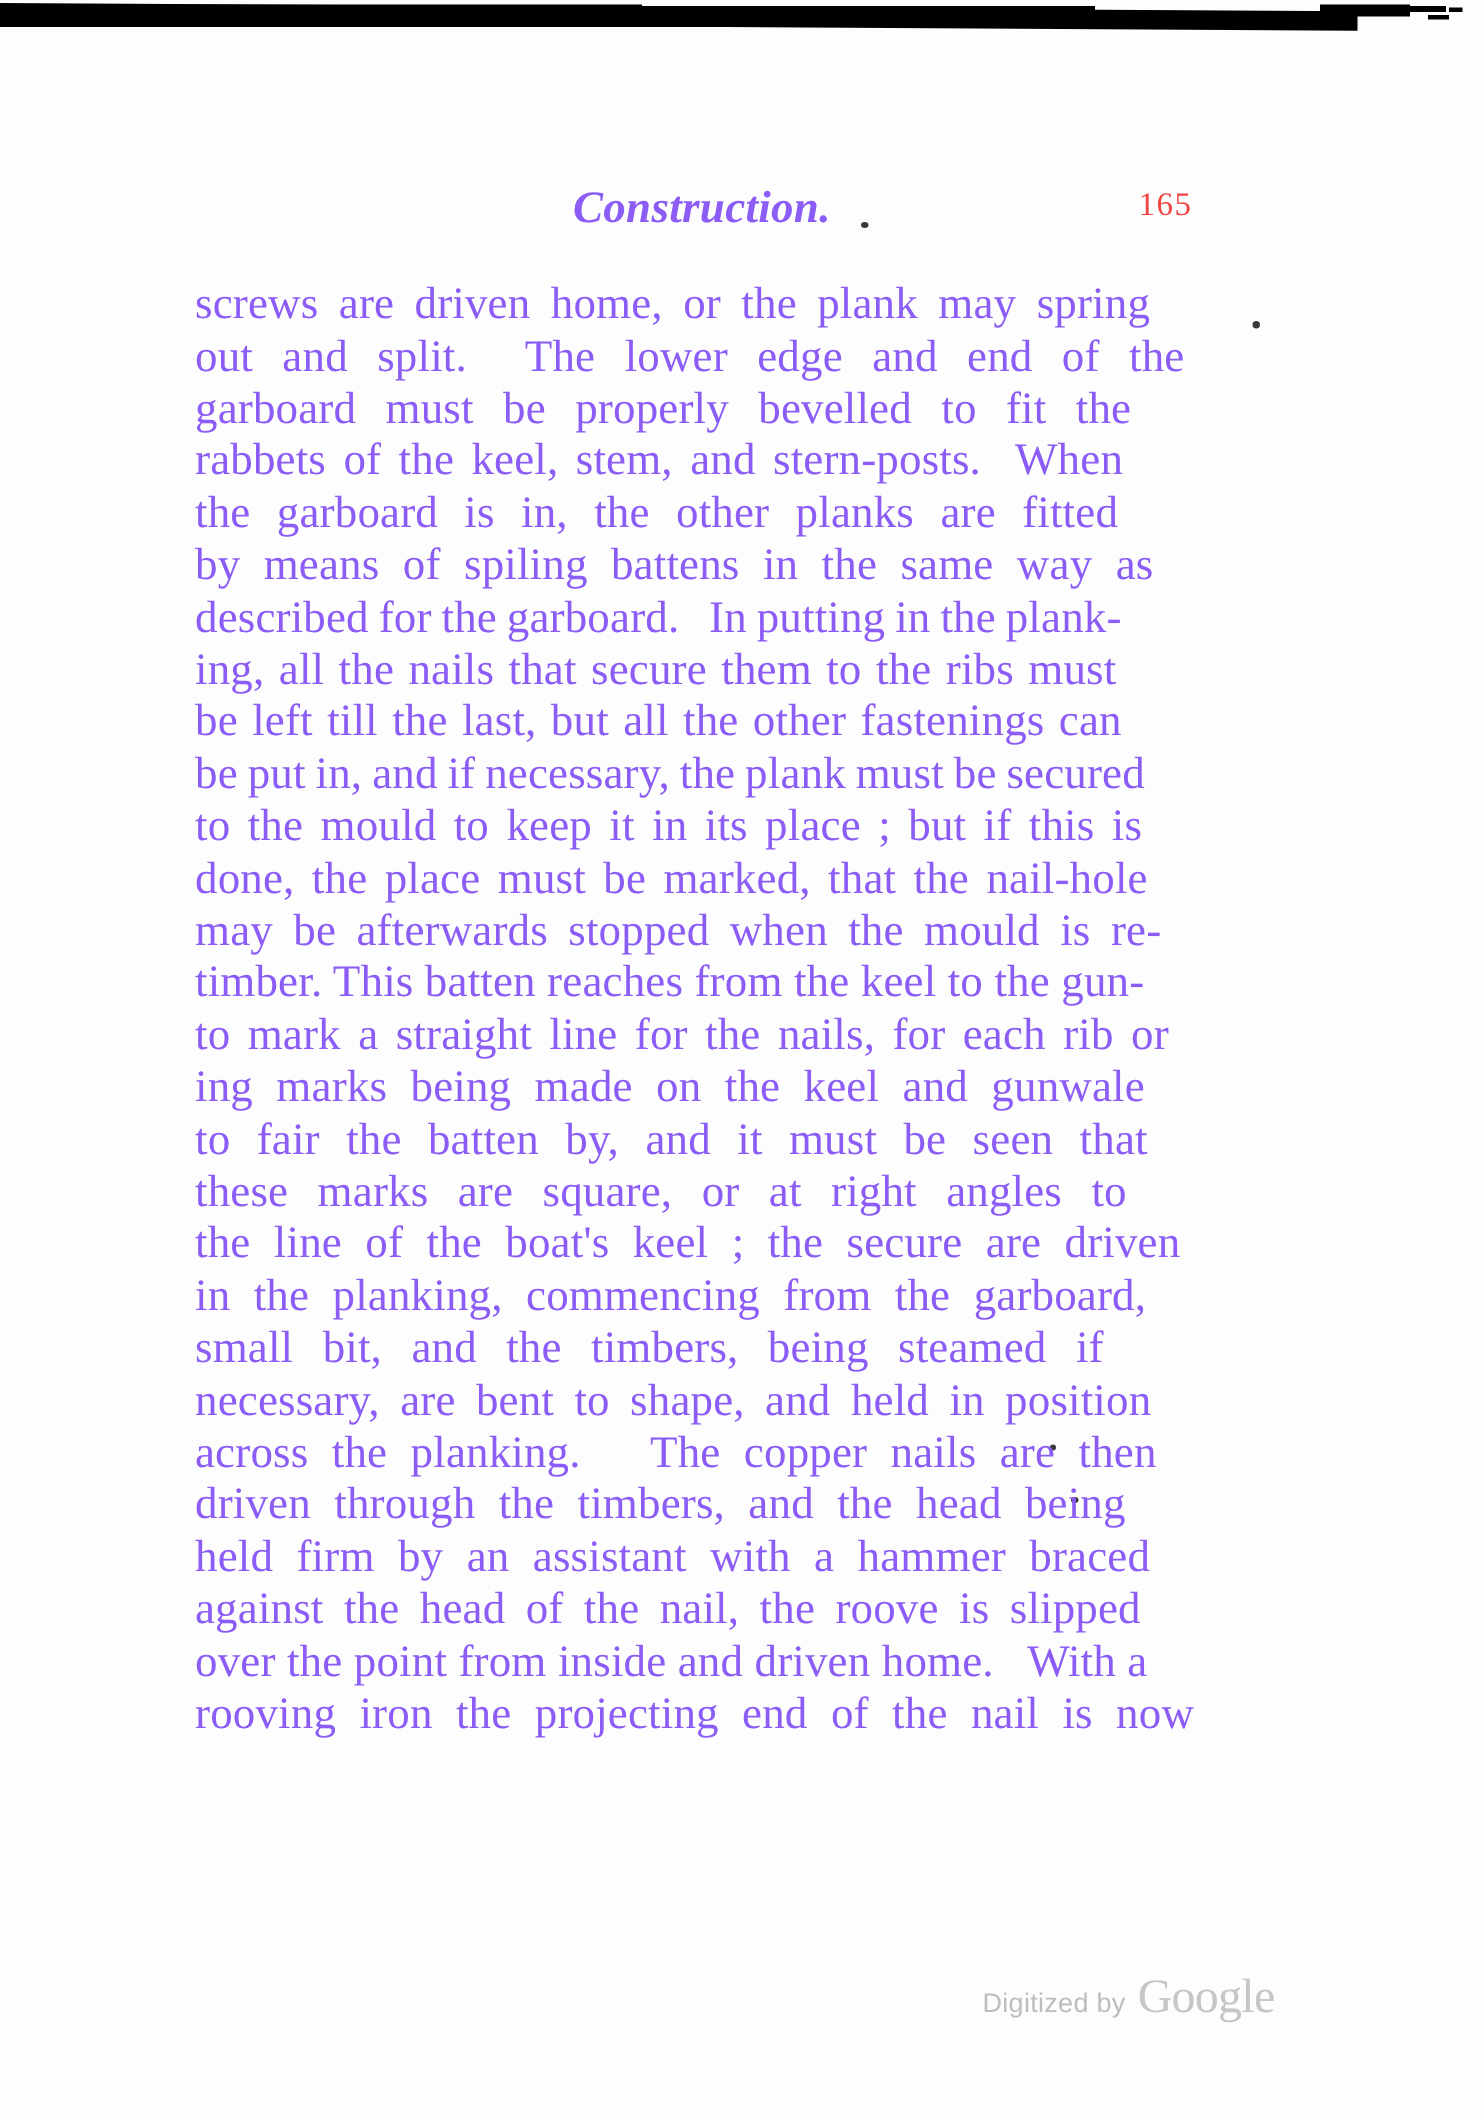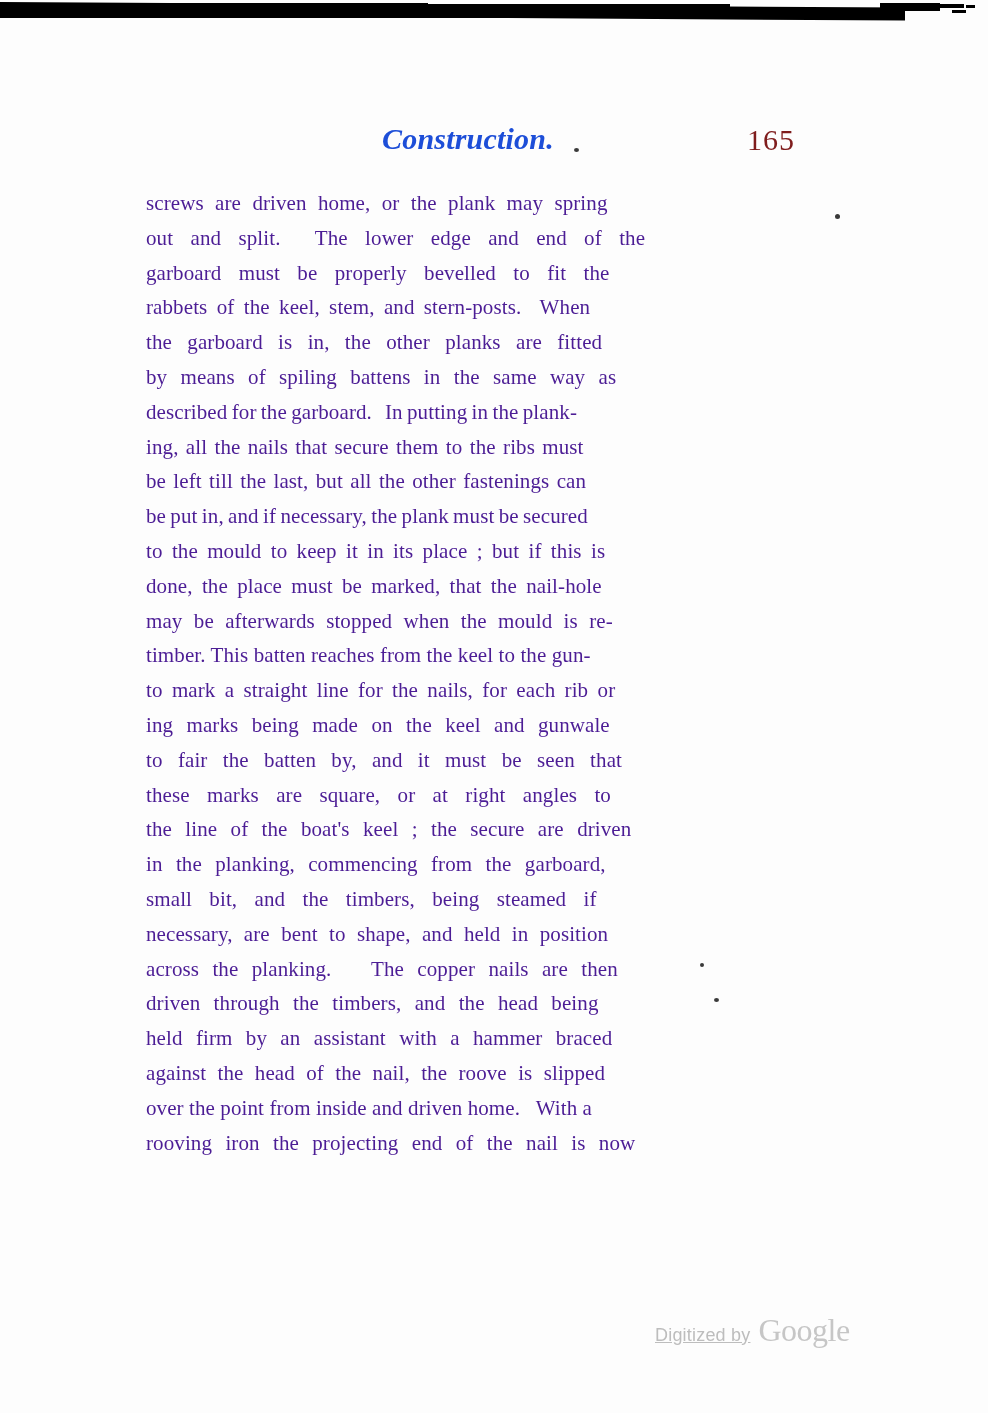--- a/index.html
+++ b/index.html
@@ -108,50 +108,49 @@
     height: 42px;
   }
   .head-title {
     position: absolute;
     left: 252px;
     top: 0;
     font-style: italic;
     font-weight: bold;
     font-size: 30px;
     letter-spacing: 0.2px;
-    color: #1d4ed8;
+    color: #8b5cf6;
     white-space: nowrap;
   }
   .head-folio {
     position: absolute;
     right: 0;
     top: 1px;
-    font-size: 30px;
+    font-size: 22px;
     font-weight: normal;
-    color: #7f1d1d;
+    color: #ef4444;
     letter-spacing: 1px;
     white-space: nowrap;
   }
 
   
   .body-block {
     position: absolute;
     left: 130px;
     top: 186px;
     width: 665px;
   }
   .text-line {
     position: relative;
     height: 34.8px;
     line-height: 34.8px;
-    font-size: 21px;
-    color: #4c1d95;
+    font-size: 30px;
+    color: #8b5cf6;
     white-space: nowrap;
     letter-spacing: 0.1px;
-    margin-left: 16px;
   }
   .text-line > .lw {
     display: inline-block;
     white-space: pre;
   }
   
   .j0  { word-spacing: 0px; }
   .j1  { word-spacing: 2px; }
   .j2  { word-spacing: 4px; }
   .j3  { word-spacing: 6px; }
@@ -177,21 +176,20 @@
     display: flex;
     align-items: baseline;
     color: #b9b9b9;
     white-space: nowrap;
   }
   .wm-prefix {
     font-family: "Liberation Sans", "DejaVu Sans", sans-serif;
     font-size: 18px;
     color: #bdbdbd;
     letter-spacing: 0.2px;
-    text-decoration: underline;
   }
   .wm-brand {
     font-family: "Liberation Serif", "DejaVu Serif", serif;
     font-size: 32px;
     color: #c6c6c6;
     margin-left: 8px;
     letter-spacing: -0.5px;
   }
 </style>
 </head>

